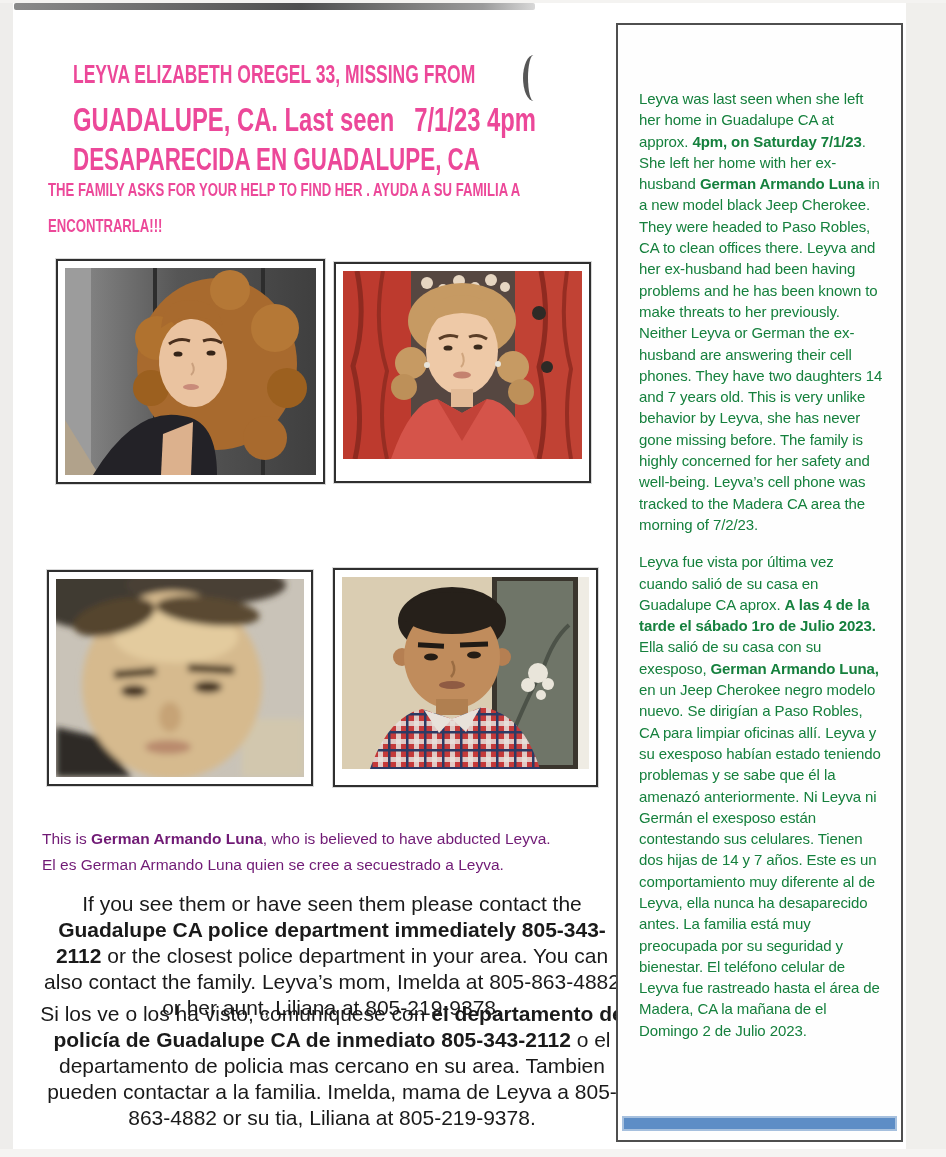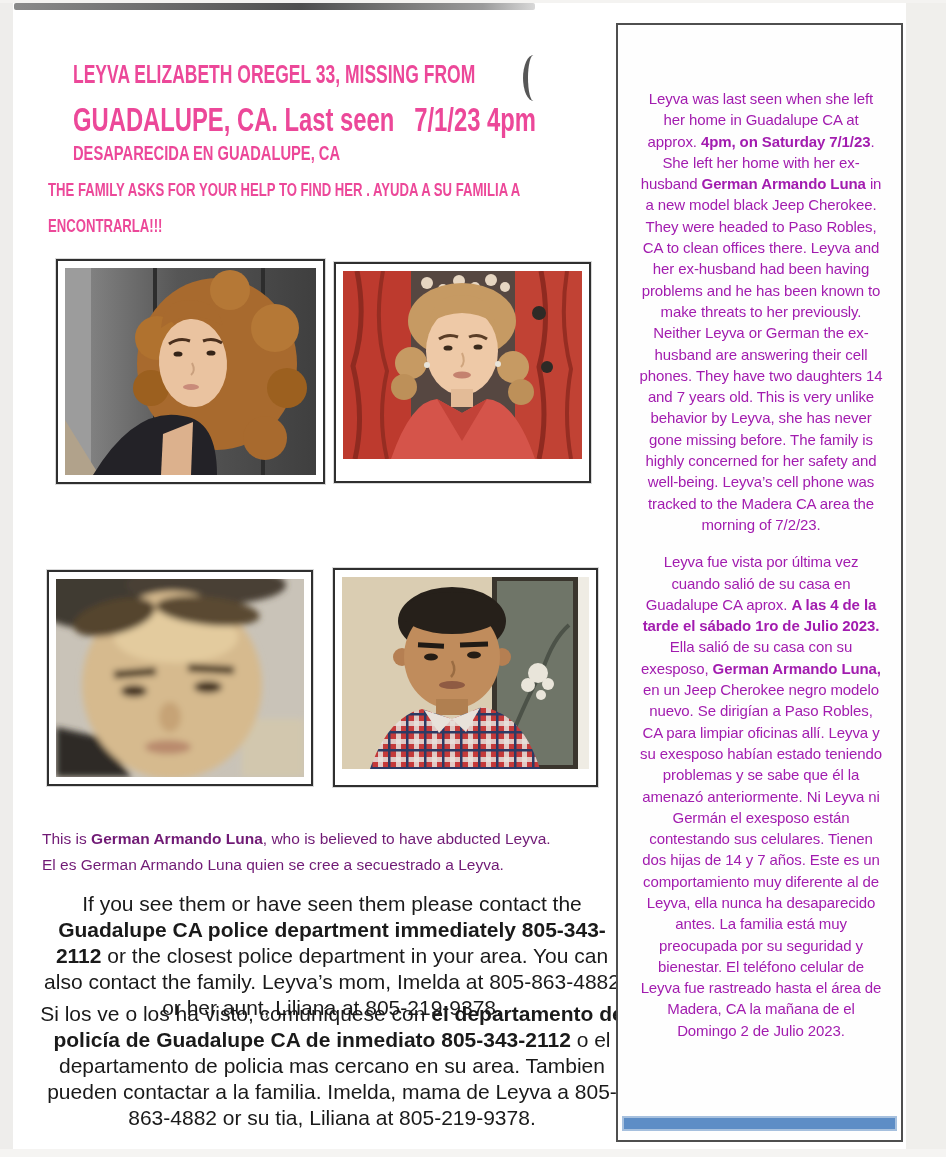--- a/index.html
+++ b/index.html
@@ -15,21 +15,21 @@
                  background:linear-gradient(to right,#8a8a8a,#4e4e4e 55%,#9b9b9b 90%,#d8d8d8); border-radius:2px; }
   .smudge      { position:absolute; left:523px; top:55px; width:16px; height:46px;
                  border-left:5px solid #2e2e2e; border-radius:50% 0 0 50%; opacity:.8; }
 
   
   .headline { position:absolute; color:#ec4899; font-weight:700; white-space:pre; }
   .cond70 { display:inline-block; transform:scaleX(0.70); transform-origin:0 50%; white-space:pre; }
   .cond75 { display:inline-block; transform:scaleX(0.75); transform-origin:0 50%; white-space:pre; }
   .t1 { left:73px; top:60px;  font-size:25px; }
   .t2 { left:73px; top:100px; font-size:34px; }
-  .t3 { left:73px; top:141px; font-size:21px; }
+  .t3 { left:73px; top:141px; font-size:32px; }
   .p1 { left:48px; top:180px; font-size:17.5px; }
   .p2 { left:48px; top:216px; font-size:17.5px; }
 
   
   .frame { position:absolute; box-sizing:border-box; background:#ffffff; border:2px solid #2f2f2f;
            padding:7px; box-shadow:0 0 0 1px #d9d9d9; }
   .frame svg { display:block; }
   .f1 { left:56px;  top:259px; width:269px; height:225px; }
   .f2 { left:334px; top:262px; width:257px; height:221px; padding-bottom:22px; }
   .f3 { left:47px;  top:570px; width:266px; height:216px; }
@@ -44,21 +44,21 @@
   .caption { position:absolute; left:42px; top:826px; width:562px; font-size:15.5px; line-height:26px; color:#701a75; }
   .contact { position:absolute; width:584px; left:40px; text-align:center; font-size:21px; line-height:26px; color:#1a1a1a; }
   .c-en { top:891px; }
   .c-es { top:1001px; }
   .caption b, .contact b, .side-par b { font-weight:700; }
 
   
   .side-box { position:absolute; left:616px; top:23px; width:287px; height:1119px; box-sizing:border-box;
               background:#fefefe; border:2px solid #4f4f4f; }
   .side-text { padding:63px 18px 0 21px; }
-  .side-par { font-size:15px; line-height:21.3px; color:#a21caf; letter-spacing:-0.1px; margin:0;text-align:center; }
+  .side-par { font-size:15px; line-height:21.3px; color:#15803d; letter-spacing:-0.1px; margin:0; }
   .side-par.es { margin-top:16px; }
   .blue-bar { position:absolute; left:4px; bottom:9px; width:271px; height:11px;
               background:#5d8dc6; border:2px solid #a6c0de; }
 </style>
 </head>
 <body>
 
 <div class="page">
 
   <div class="edge-left"></div>

